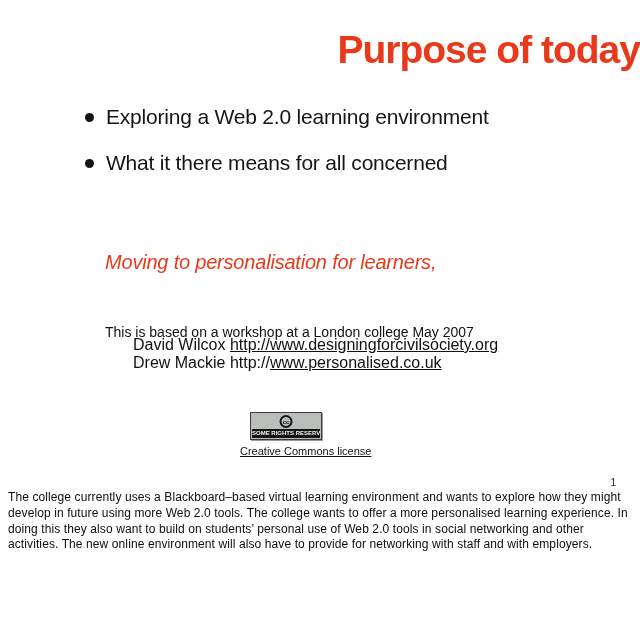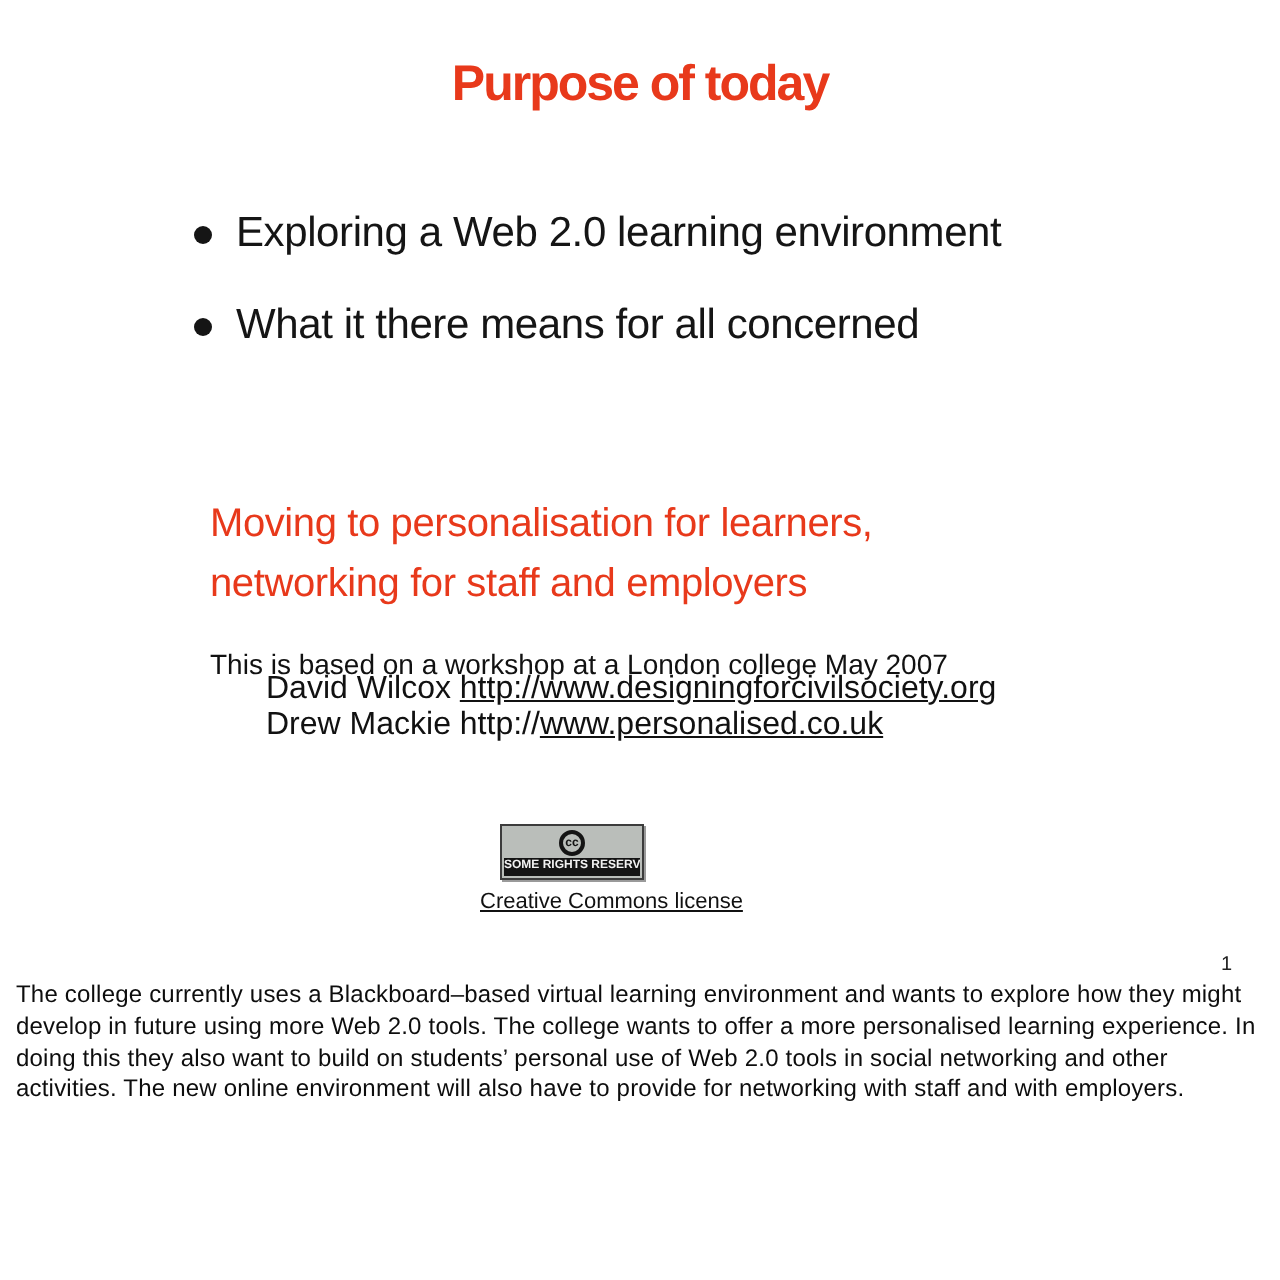--- a/index.html
+++ b/index.html
@@ -9,30 +9,30 @@
     font-family: "Liberation Sans", sans-serif;
     position: relative;
     overflow: hidden;
     color: #151515;
   }
   .canvas { position: absolute; inset: 0; background: #ffffff; }
 
   .slide-title {
     position: absolute;
     top: 28px; left: 0; width: 640px;
-    text-align: center;
-    font-size: 25px;
+    text-align: right;
+    font-size: 39px;
     font-weight: bold;
     letter-spacing: -1px;
     color: #e8391b;
   }
 
   .bullet-list {
     position: absolute;
-    left: 97px; top: 102px;
+    left: 85px; top: 102px;
     list-style: none;
     width: 500px;
   }
   .bullet-list li {
     display: flex;
     align-items: flex-start;
     margin-bottom: 16px;
     font-size: 21px;
     line-height: 30px;
     color: #151515;
@@ -43,20 +43,21 @@
     width: 9px; height: 9px;
     border-radius: 50%;
     background: #151515;
     margin: 11px 12px 0 0;
   }
 
   .emphasis {
     position: absolute;
     left: 105px; top: 247px;
     font-size: 20px;
+    font-style: italic;
     line-height: 30px;
     color: #e8391b;
     letter-spacing: -0.2px;
   }
 
   .workshop-note {
     position: absolute;
     left: 105px; top: 324px;
     font-size: 14px;
     color: #111;
@@ -150,21 +151,20 @@
       <span>Exploring a Web 2.0 learning environment</span>
     </li>
     <li>
       <span class="bullet-dot"></span>
       <span>What it there means for all concerned</span>
     </li>
   </ul>
 
   <div class="emphasis">
     <div>Moving to personalisation for learners,</div>
-    <div>networking for staff and employers</div>
   </div>
 
   <div class="workshop-note">This is based on a workshop at a London college May 2007</div>
 
   <div class="credits">
     <div>
       <span>David Wilcox </span><a>http://www.designingforcivilsociety.org</a>
     </div>
     <div>
       <span>Drew Mackie http://</span><a>www.personalised.co.uk</a>

